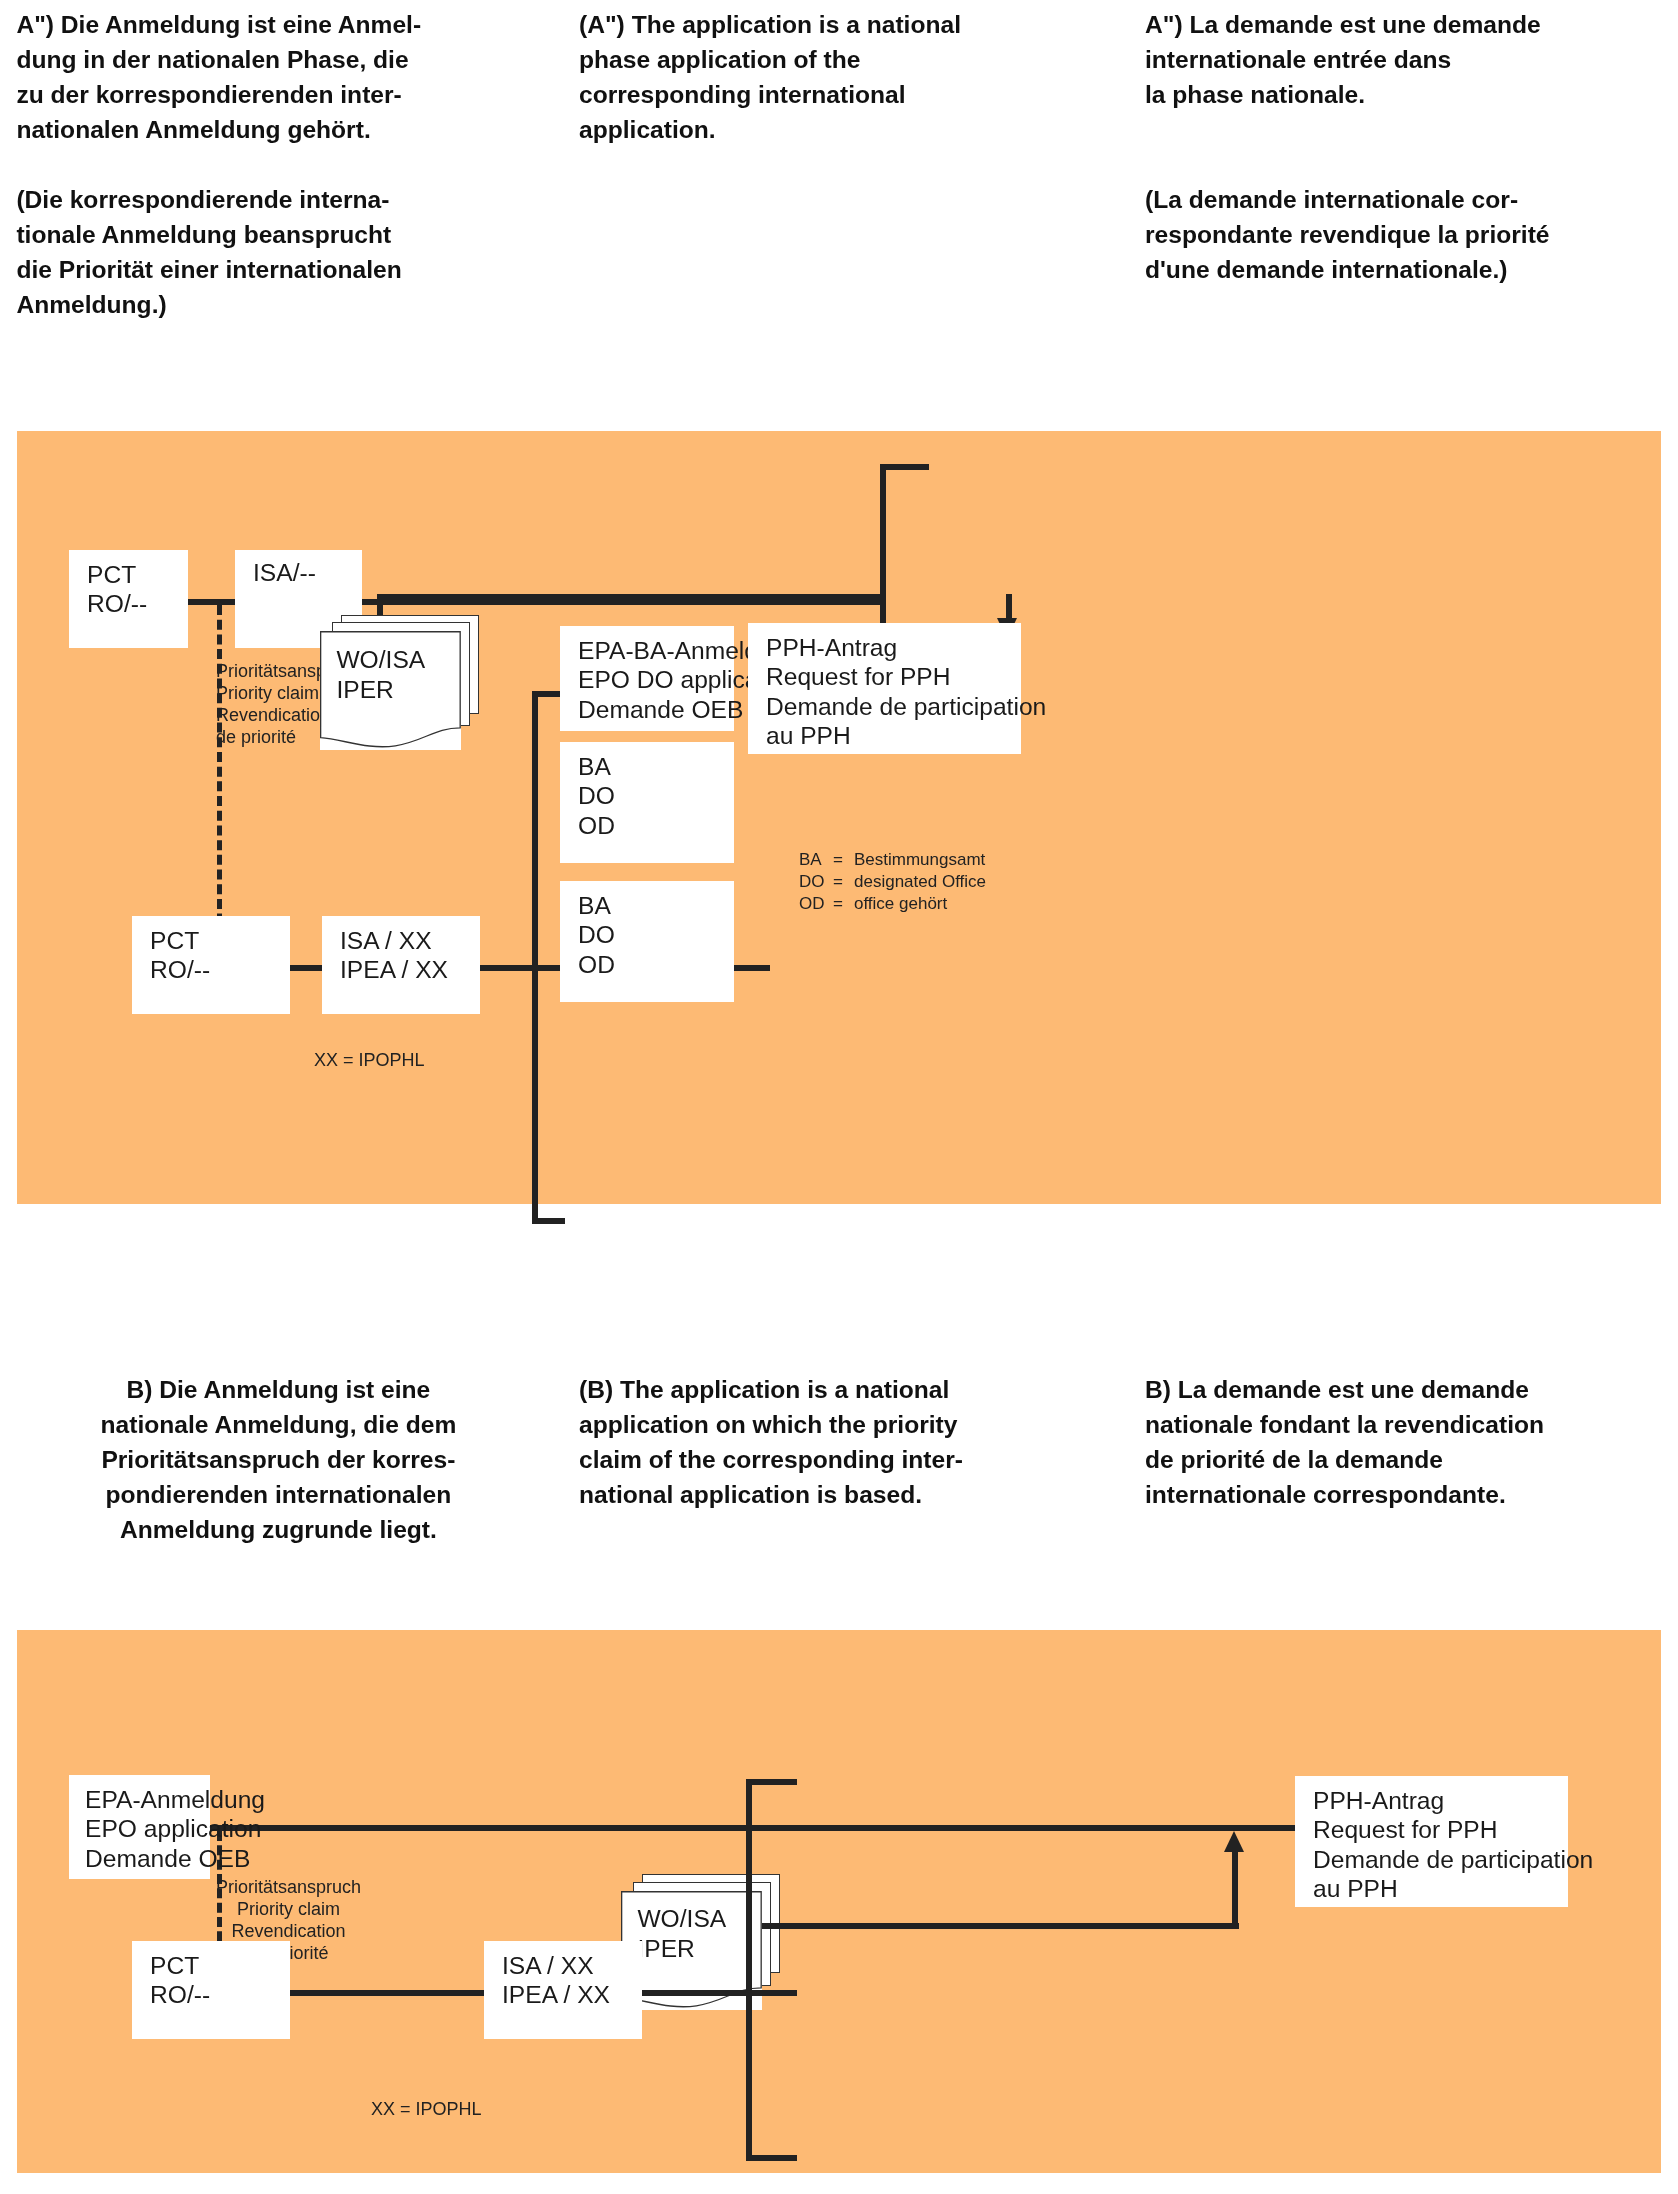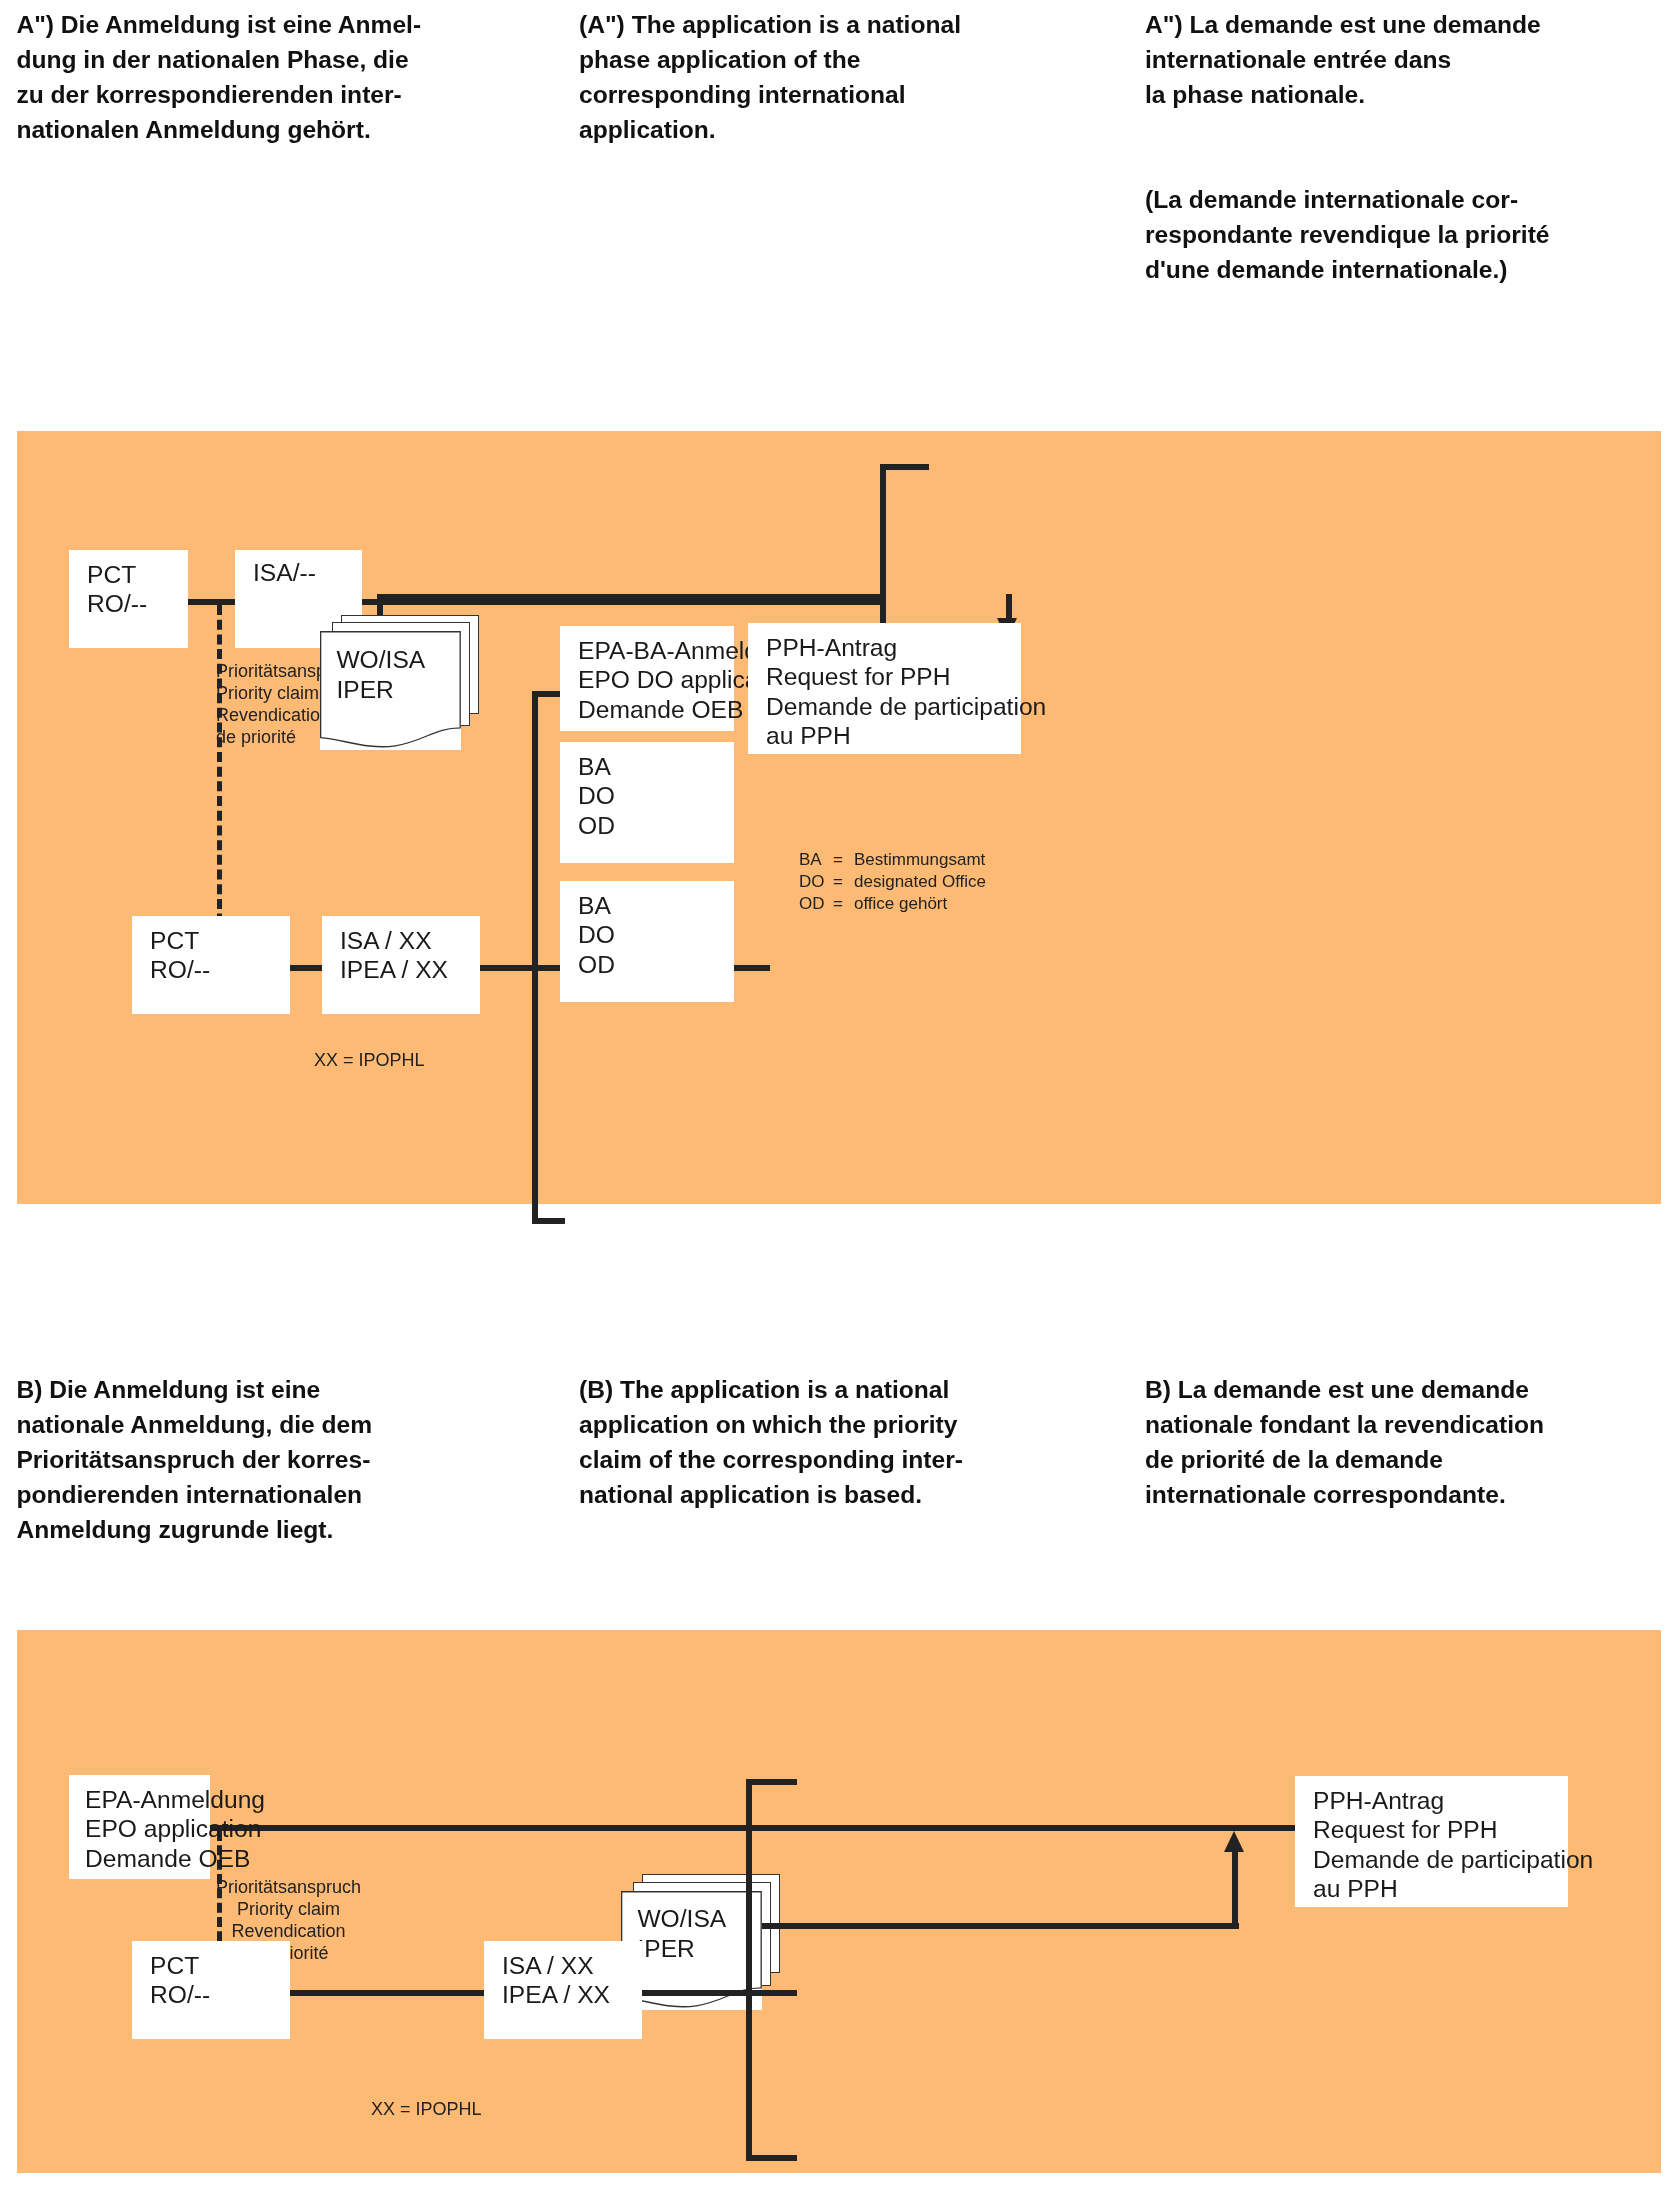--- a/index.html
+++ b/index.html
@@ -51,20 +51,24 @@
   .docstack .lbl{position:absolute;font-size:24.6px;line-height:30px;color:#1a1a1a;white-space:pre;}
 </style>
 </head>
 <body>
 
 <div class="para col-de" style="top:6.6px;">
   <p style="white-space:pre-line">A") Die Anmeldung ist eine Anmel-
 dung in der nationalen Phase, die
 zu der korrespondierenden inter-
 nationalen Anmeldung gehört.</p>
+  <p style="white-space:pre-line">(Die korrespondierende interna-
+tionale Anmeldung beansprucht
+die Priorität einer internationalen
+Anmeldung.)</p>
 </div>
 <div class="para col-en" style="top:6.6px;">
   <p style="white-space:pre-line">(A") The application is a national
 phase application of the
 corresponding international
 application.</p>
 </div>
 <div class="para col-fr" style="top:6.6px;">
   <p style="white-space:pre-line">A") La demande est une demande
 internationale entrée dans
@@ -177,21 +181,21 @@
       <span>designated Office</span>
     </div>
     <div>
       <span class="k">OD</span>
       <span class="eq">=</span>
       <span>office gehört</span>
     </div>
   </div>
 </div>
 
-<div class="para col-de" style="top:1372px;">
+<div class="para col-de" style="top:1372px;text-align:center;">
   <p style="white-space:pre-line">B) Die Anmeldung ist eine
 nationale Anmeldung, die dem
 Prioritätsanspruch der korres-
 pondierenden internationalen
 Anmeldung zugrunde liegt.</p>
 </div>
 <div class="para col-en" style="top:1372px;">
   <p style="white-space:pre-line">(B) The application is a national
 application on which the priority
 claim of the corresponding inter-

